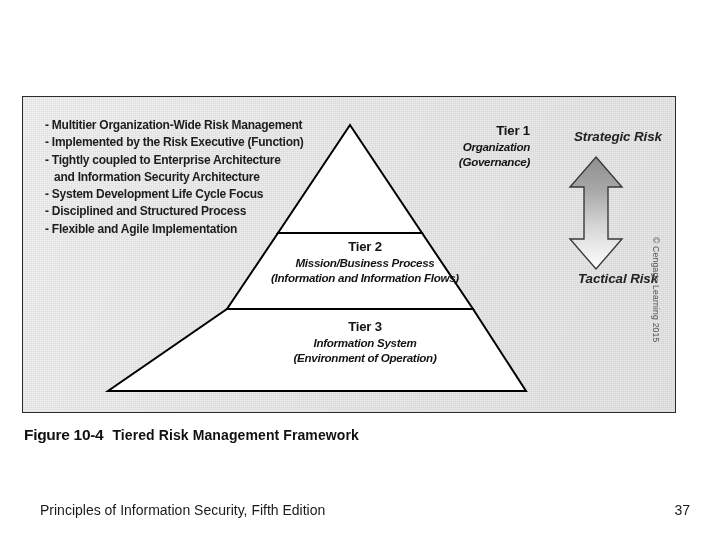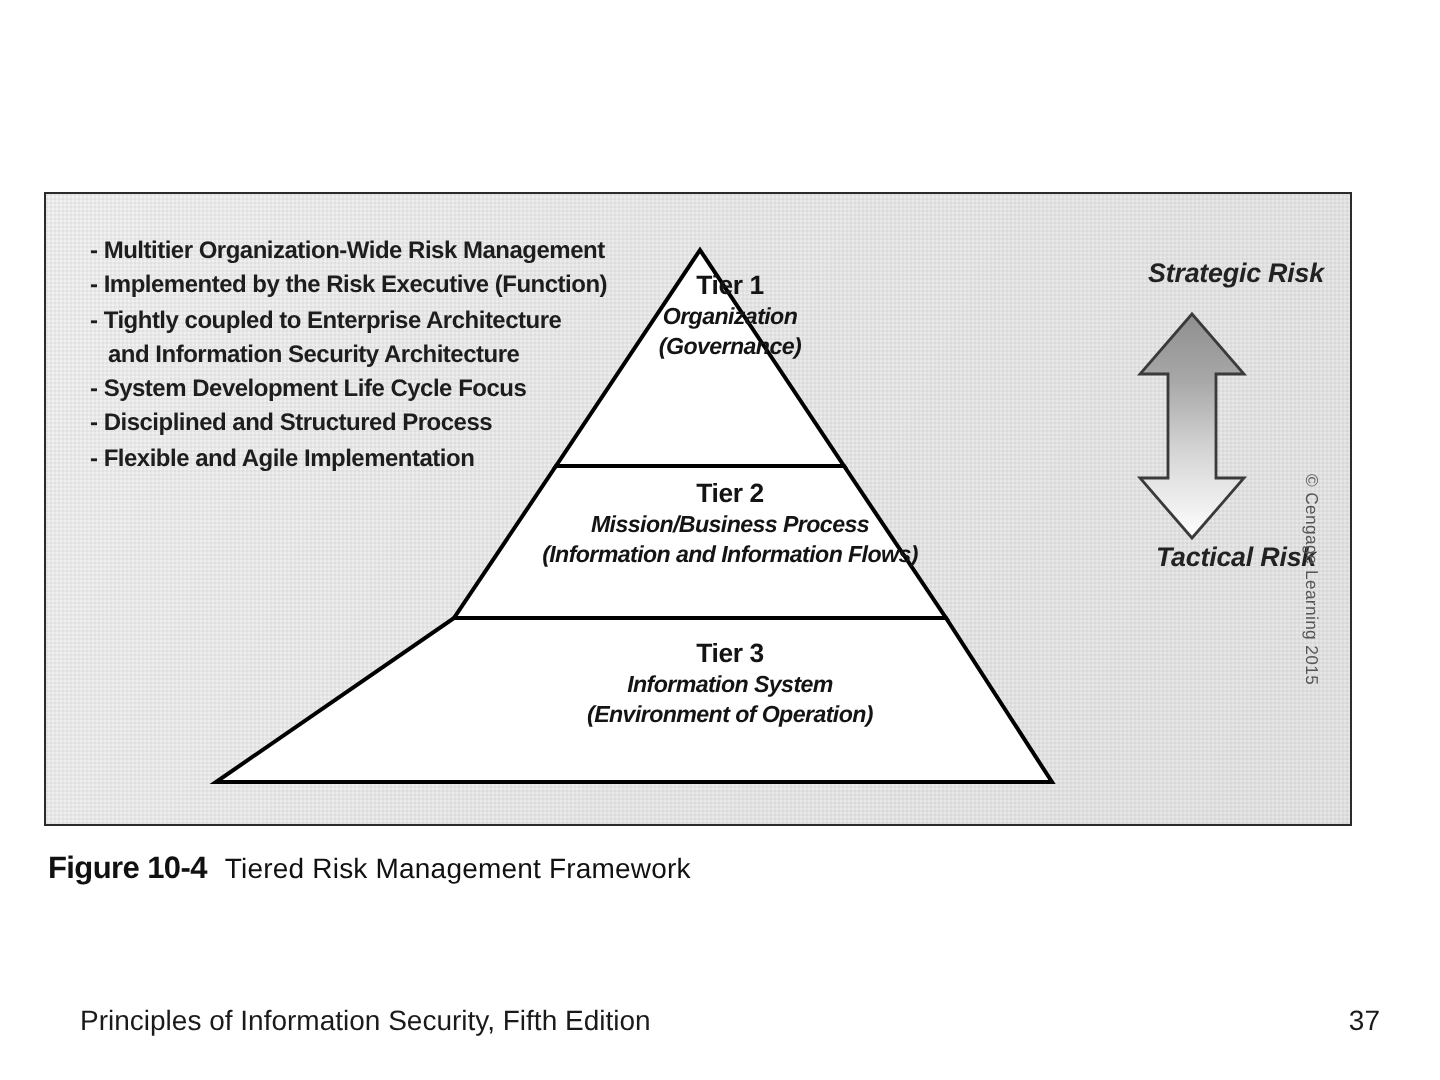--- a/index.html
+++ b/index.html
@@ -79,21 +79,21 @@
     letter-spacing: -0.2px;
     line-height: 16px;
   }
   .tier-sub {
     font-size: 11.6px;
     font-weight: 600;
     letter-spacing: -0.3px;
     line-height: 15.2px;
     font-style: italic;
   }
-  #tier-1-text { top: 38px; }
+  #tier-1-text { top: 26px; text-align: right; }
   #tier-2-text { top: 142px; }
   #tier-3-text { top: 222px; }
 
   
   .risk-label {
     position: absolute;
     width: 170px;
     left: 510px;
     text-align: center;
     font-size: 13.4px;
@@ -134,21 +134,21 @@
     color: #111111;
     white-space: nowrap;
   }
   #caption-label {
     font-size: 15.5px;
     font-weight: 700;
     letter-spacing: -0.3px;
   }
   #caption-title {
     font-size: 14px;
-    font-weight: 400;
+    font-weight: 700;
     letter-spacing: 0.1px;
     margin-left: 9px;
   }
 
   
   #footer {
     position: absolute;
     left: 40px;
     right: 30px;
     top: 502px;

